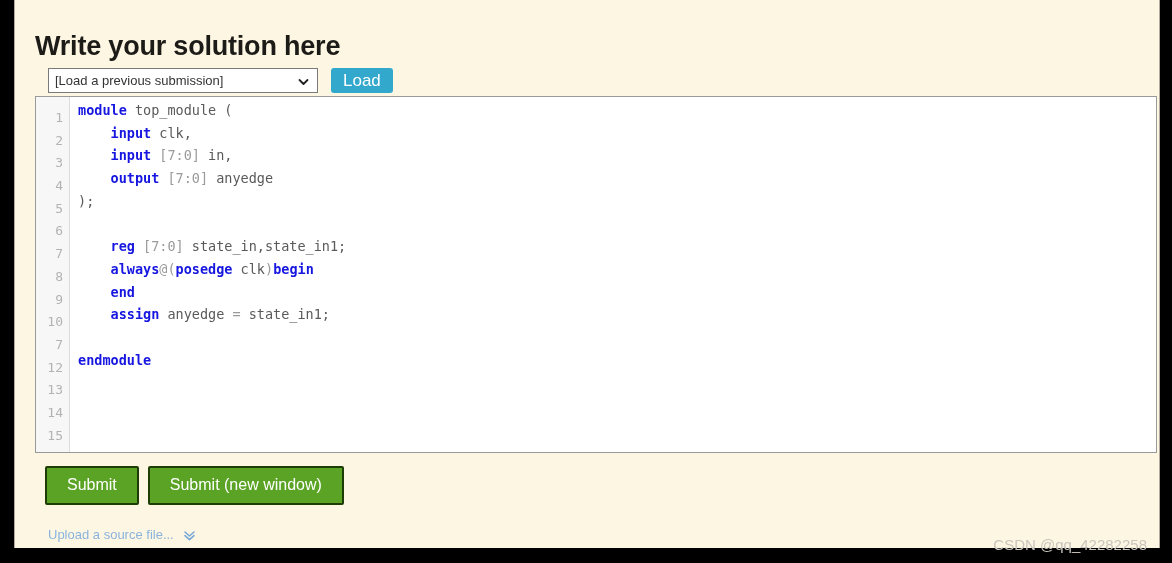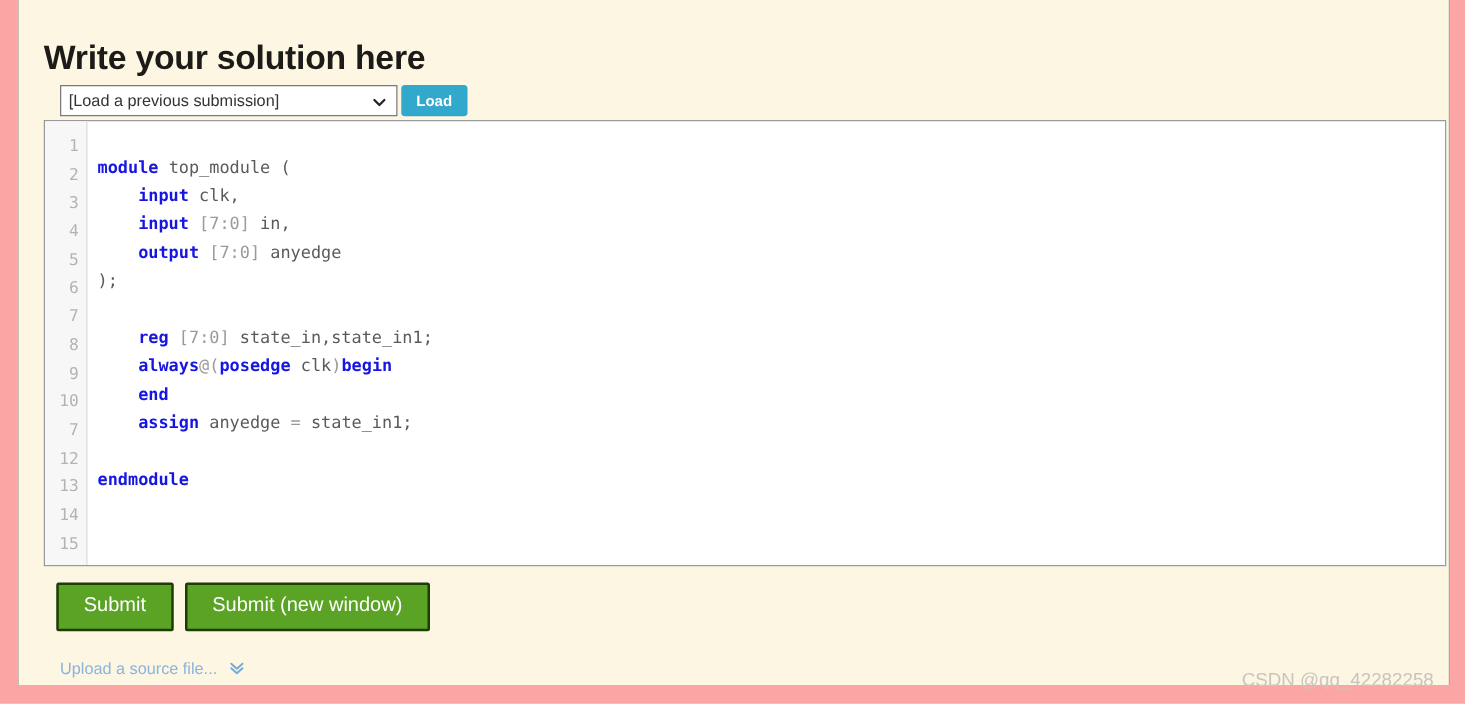--- a/index.html
+++ b/index.html
@@ -15,21 +15,21 @@
     font-family: "Liberation Sans", sans-serif;
     -webkit-font-smoothing: antialiased;
   }
 
   .page {
     position: absolute;
     left: 0;
     top: 0;
     width: 1172px;
     height: 563px;
-    background: #fca5a5;
+    background: #000000;
   }
 
   
   .content-panel {
     position: absolute;
     left: 14px;
     top: 0;
     width: 1146px;
     height: 548px;
     background: #fdf6e3;
@@ -80,27 +80,27 @@
     position: absolute;
     right: 8px;
     top: 50%;
     transform: translateY(-50%);
     width: 11px;
     height: 11px;
     display: block;
   }
 
   .load-button {
-    margin-left: 3px;
+    margin-left: 13px;
     height: 25px;
     padding: 0 12px;
     background: #31a8cc;
     color: #ffffff;
-    font-size: 12px;
-    font-weight: bold;
+    font-size: 17px;
+    font-weight: normal;
     border: none;
     border-radius: 3px;
     display: flex;
     align-items: center;
     justify-content: center;
     cursor: pointer;
     box-sizing: border-box;
   }
 
   
@@ -131,21 +131,21 @@
     text-align: right;
     padding-right: 6px;
     font-family: "DejaVu Sans Mono", monospace;
     font-size: 13px;
     color: #b3b3b3;
     box-sizing: border-box;
   }
 
   .code-area {
     flex: 1 1 auto;
-    padding-top: 26px;
+    padding-top: 2px;
     padding-left: 8px;
     box-sizing: border-box;
     overflow: hidden;
   }
   .code-line {
     height: 22.7px;
     line-height: 22.7px;
     font-family: "DejaVu Sans Mono", monospace;
     font-size: 13.5px;
     white-space: pre;

